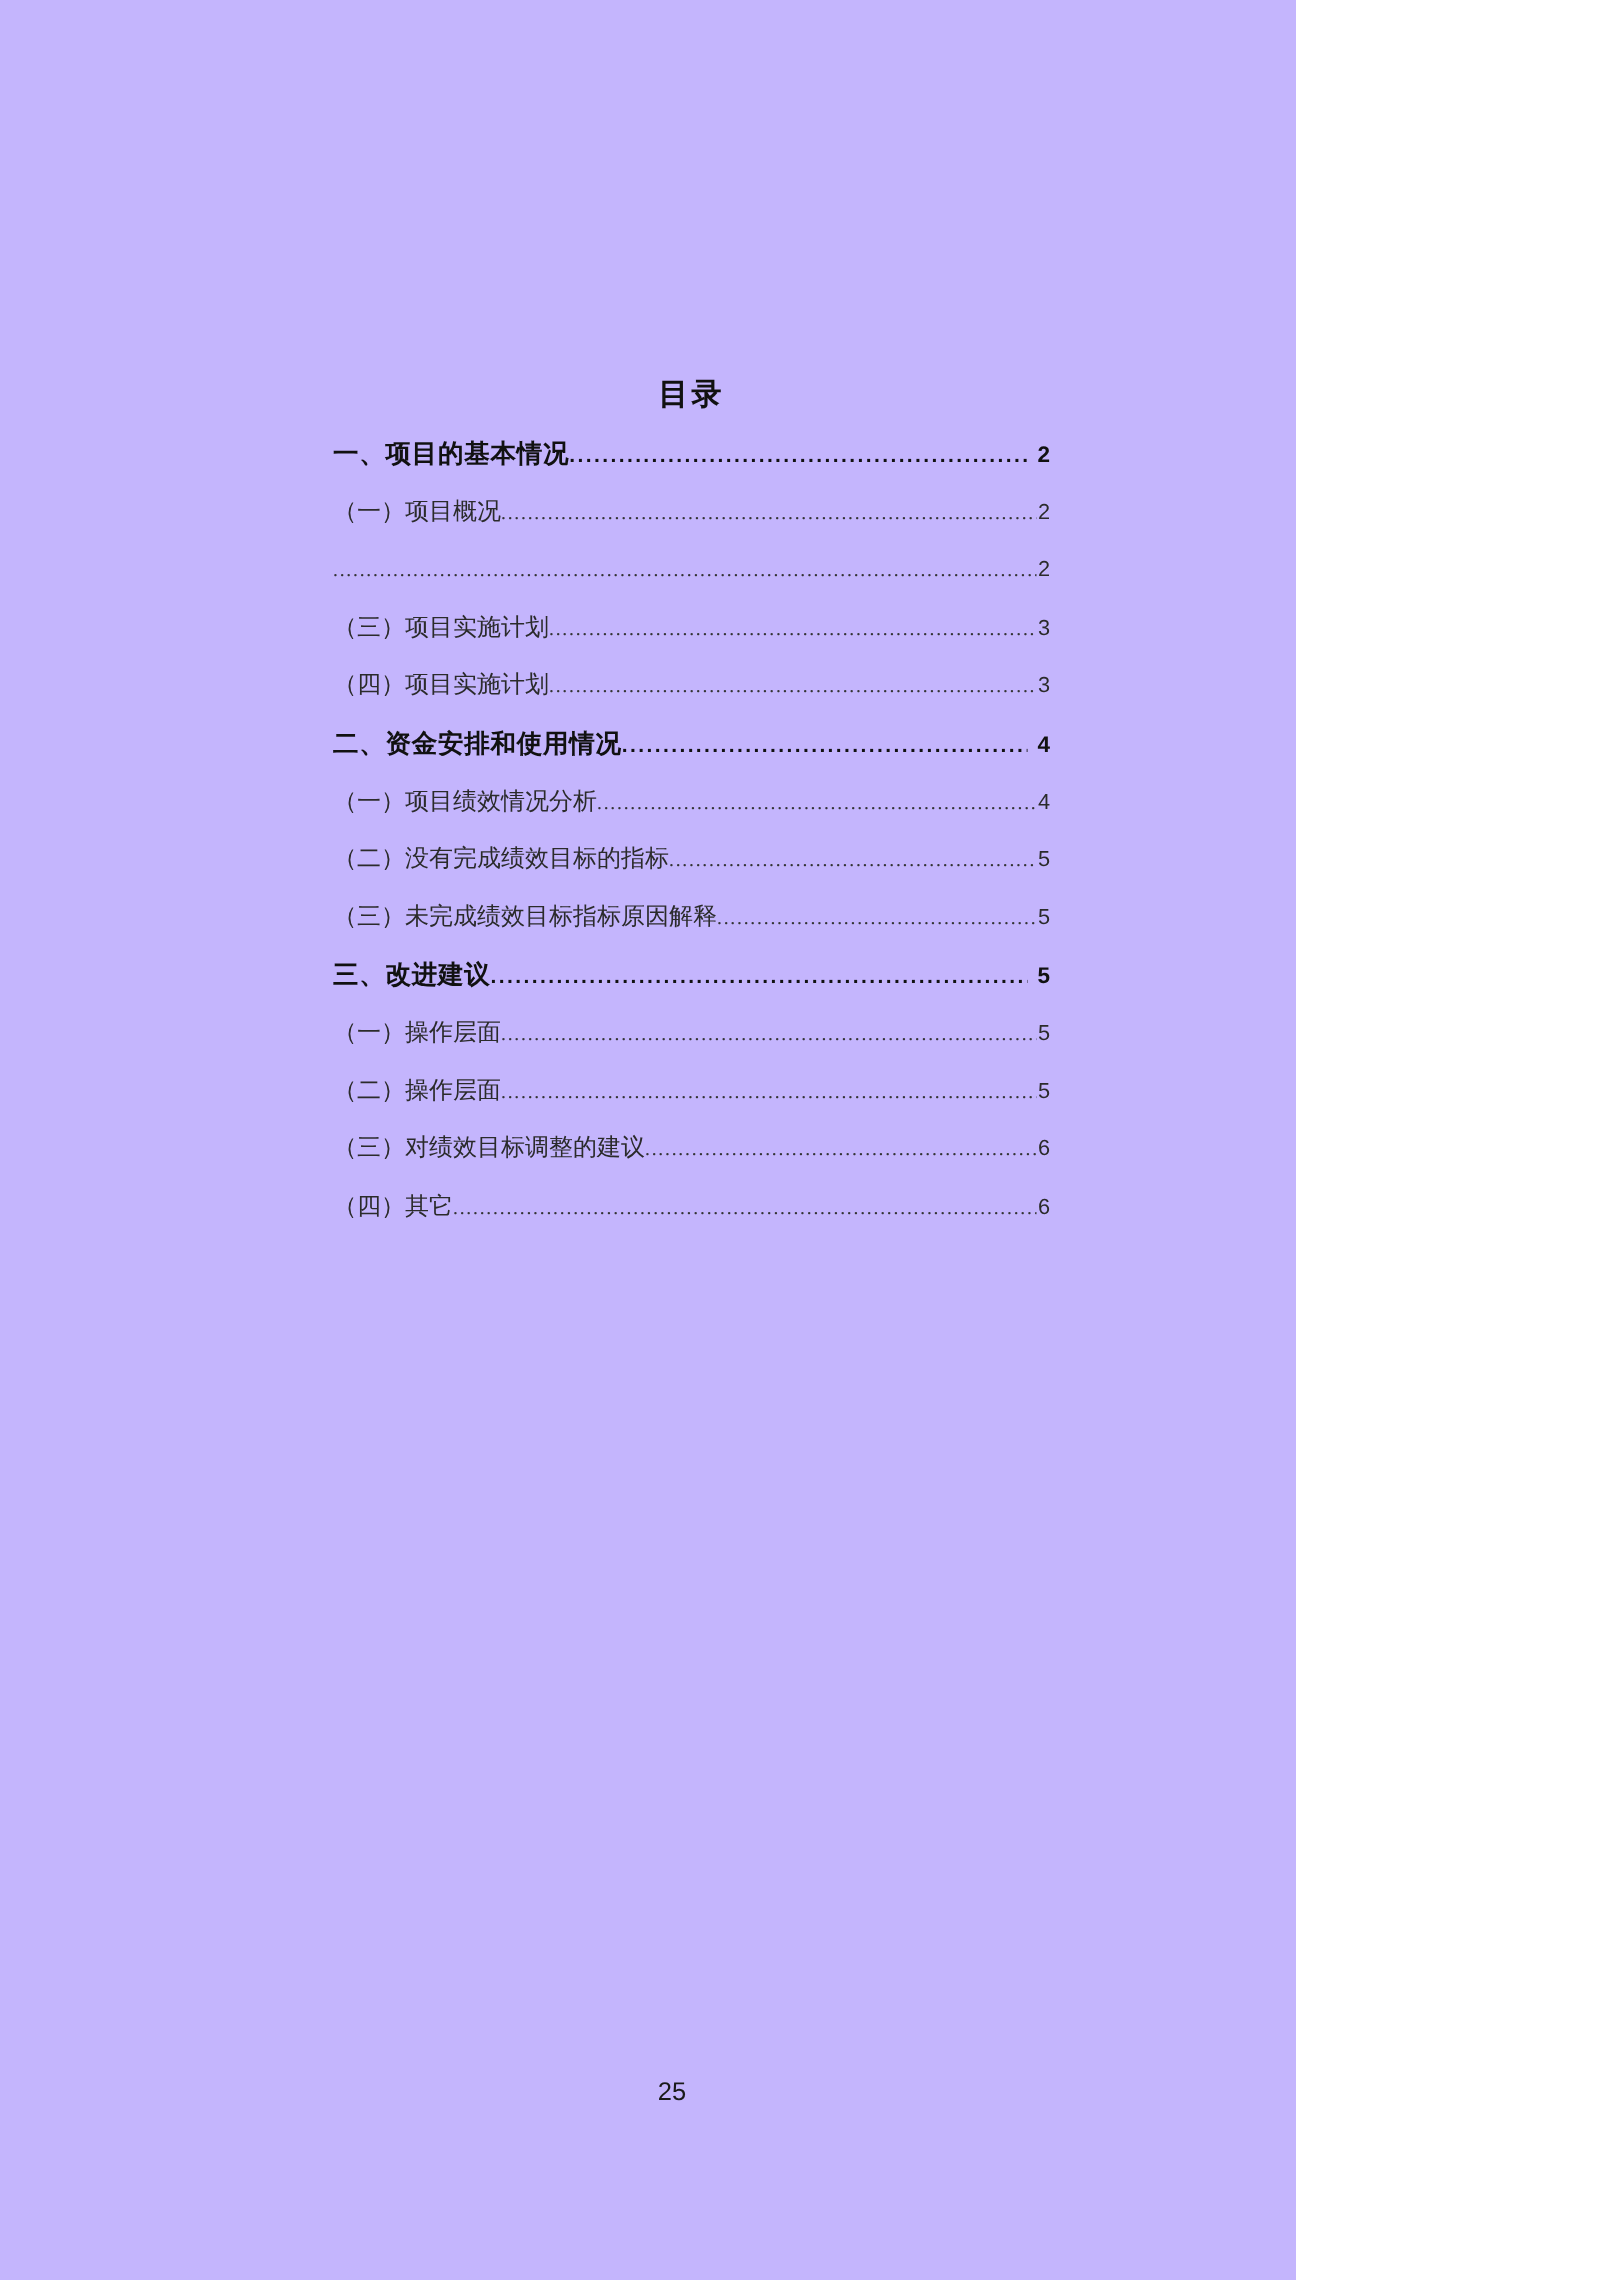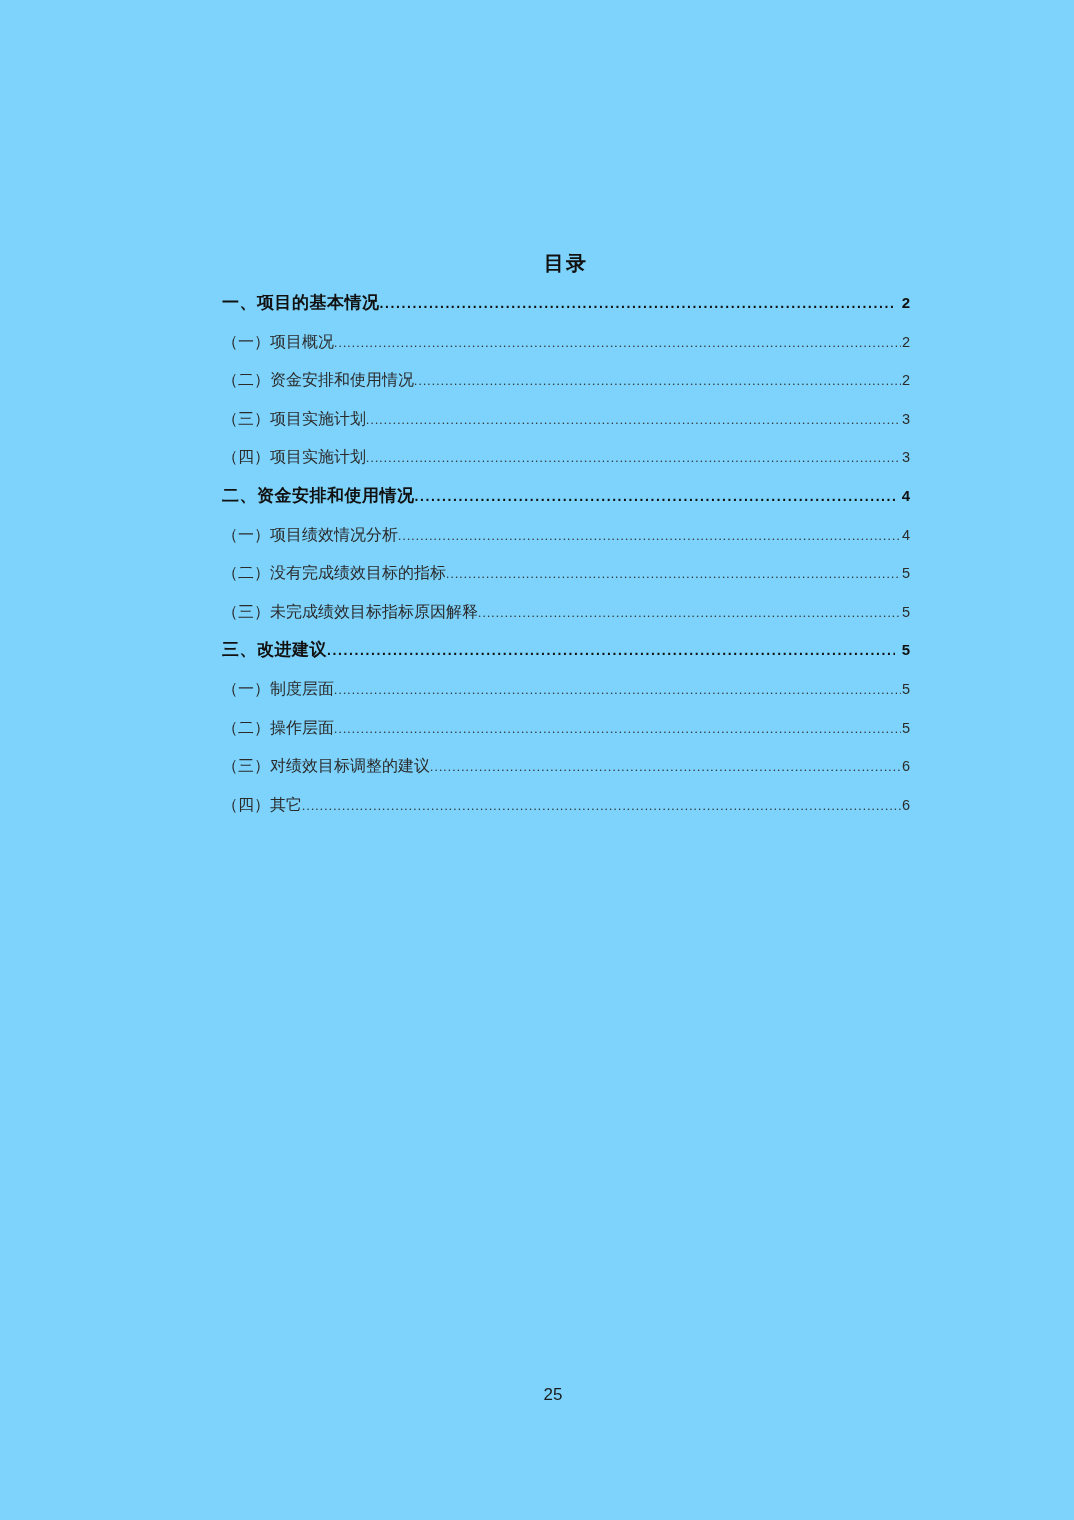--- a/index.html
+++ b/index.html
@@ -2,23 +2,23 @@
 <html><head>
 <meta charset="utf-8">
 <style>
   html, body {
     margin: 0;
     padding: 0;
     background: #ffffff;
   }
   .page {
     position: relative;
-    width: 1074px;
+    width: 864px;
     height: 1520px;
-    background: #7dd3fc;
+    background: #c4b5fd;
     overflow: hidden;
     font-family: "Liberation Serif", "DejaVu Serif", serif;
     color: #1a1a1a;
   }
   .content {
     padding: 250px 164px 0 222px;
   }
   .doc-title {
     height: 26px;
     line-height: 26px;
@@ -114,21 +114,20 @@
     <span class="toc-page">2</span>
   </div>
 
   <div class="toc-row level-2">
     <span class="toc-label">（一）项目概况</span>
     <span class="toc-dots">................................................................................................................................................................................................................................................................................................................................................................................................................</span>
     <span class="toc-page">2</span>
   </div>
 
   <div class="toc-row level-2">
-    <span class="toc-label">（二）资金安排和使用情况</span>
     <span class="toc-dots">................................................................................................................................................................................................................................................................................................................................................................................................................</span>
     <span class="toc-page">2</span>
   </div>
 
   <div class="toc-row level-2">
     <span class="toc-label">（三）项目实施计划</span>
     <span class="toc-dots">................................................................................................................................................................................................................................................................................................................................................................................................................</span>
     <span class="toc-page">3</span>
   </div>
 
@@ -162,21 +161,21 @@
     <span class="toc-page">5</span>
   </div>
 
   <div class="toc-row level-1">
     <span class="toc-label">三、改进建议</span>
     <span class="toc-dots">................................................................................................................................................................................................................................................................................................................................................................................................................</span>
     <span class="toc-page">5</span>
   </div>
 
   <div class="toc-row level-2">
-    <span class="toc-label">（一）制度层面</span>
+    <span class="toc-label">（一）操作层面</span>
     <span class="toc-dots">................................................................................................................................................................................................................................................................................................................................................................................................................</span>
     <span class="toc-page">5</span>
   </div>
 
   <div class="toc-row level-2">
     <span class="toc-label">（二）操作层面</span>
     <span class="toc-dots">................................................................................................................................................................................................................................................................................................................................................................................................................</span>
     <span class="toc-page">5</span>
   </div>
 

